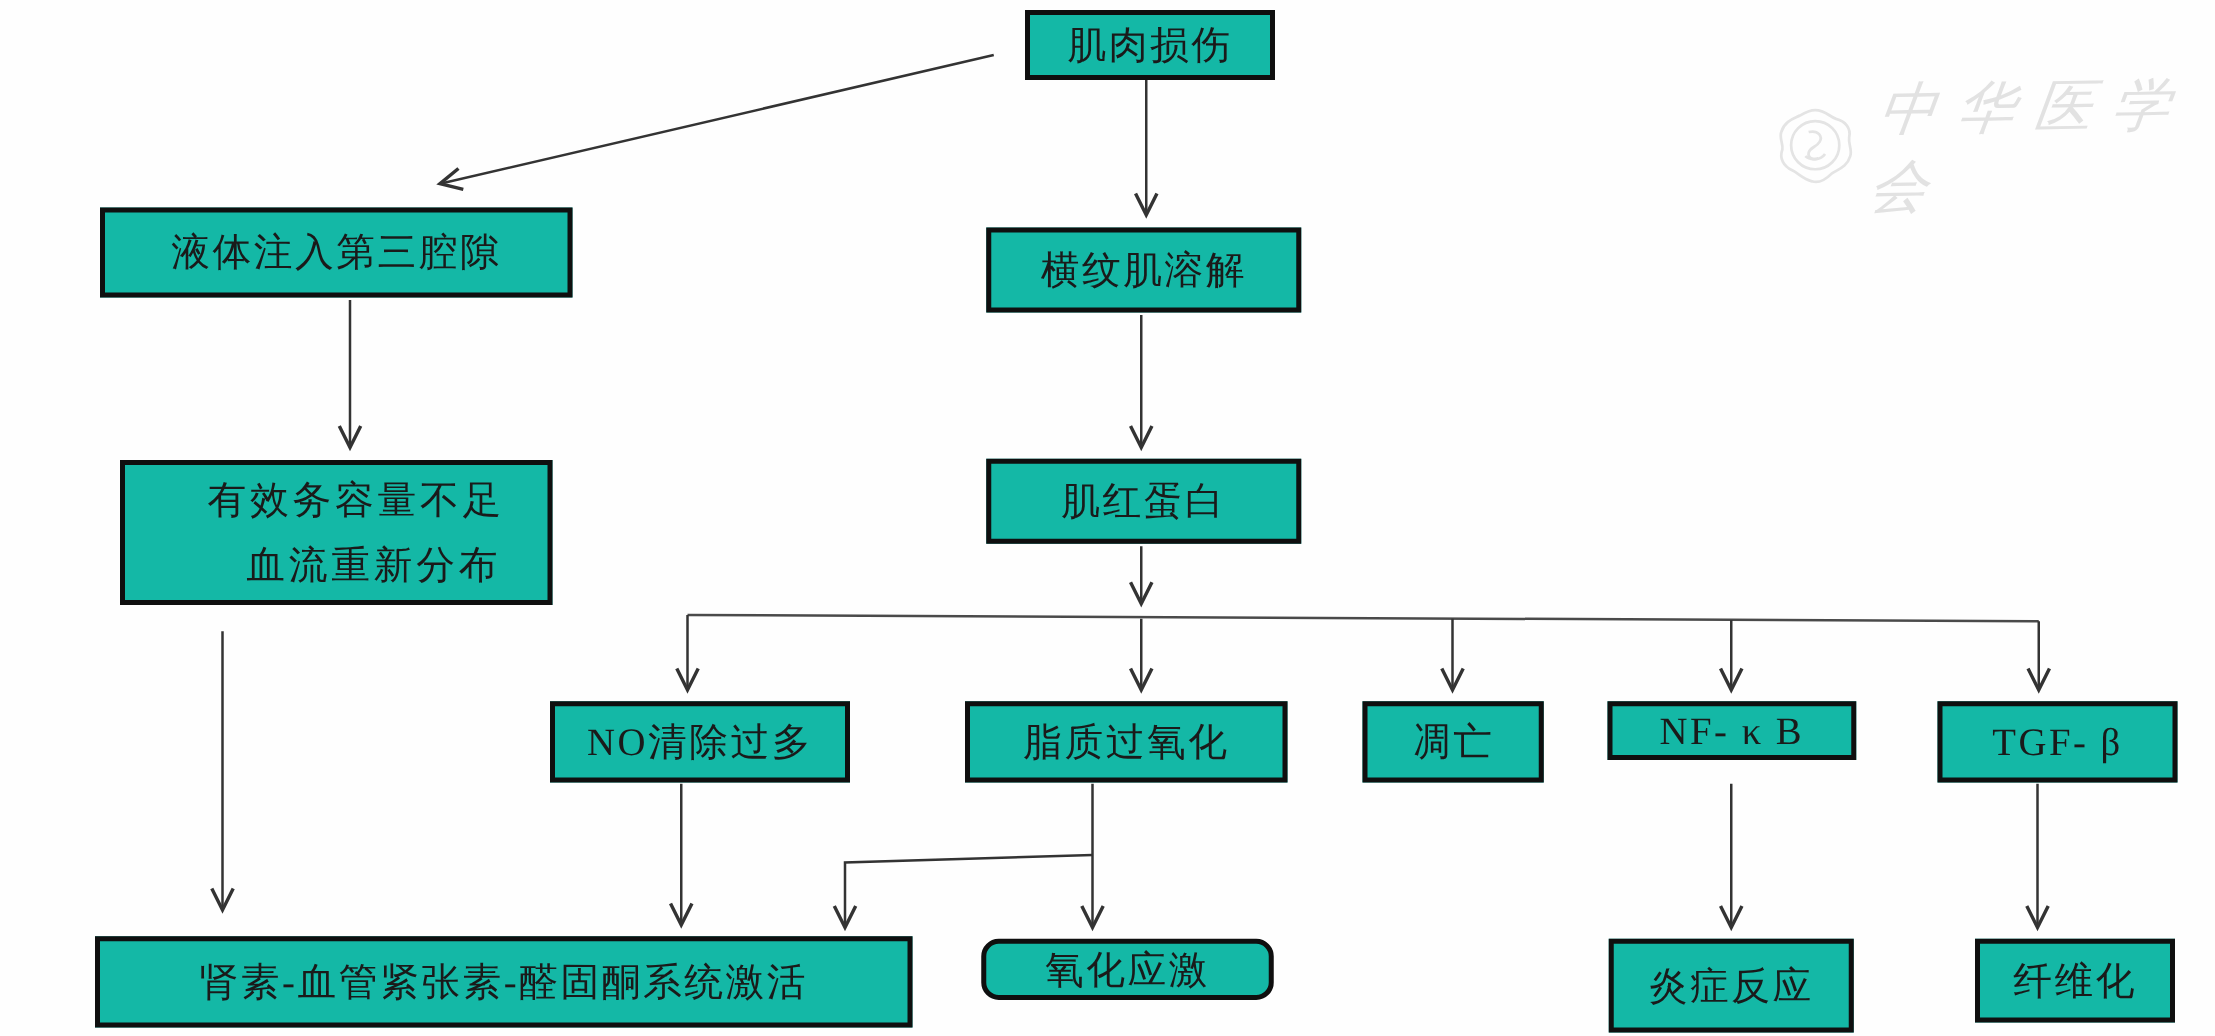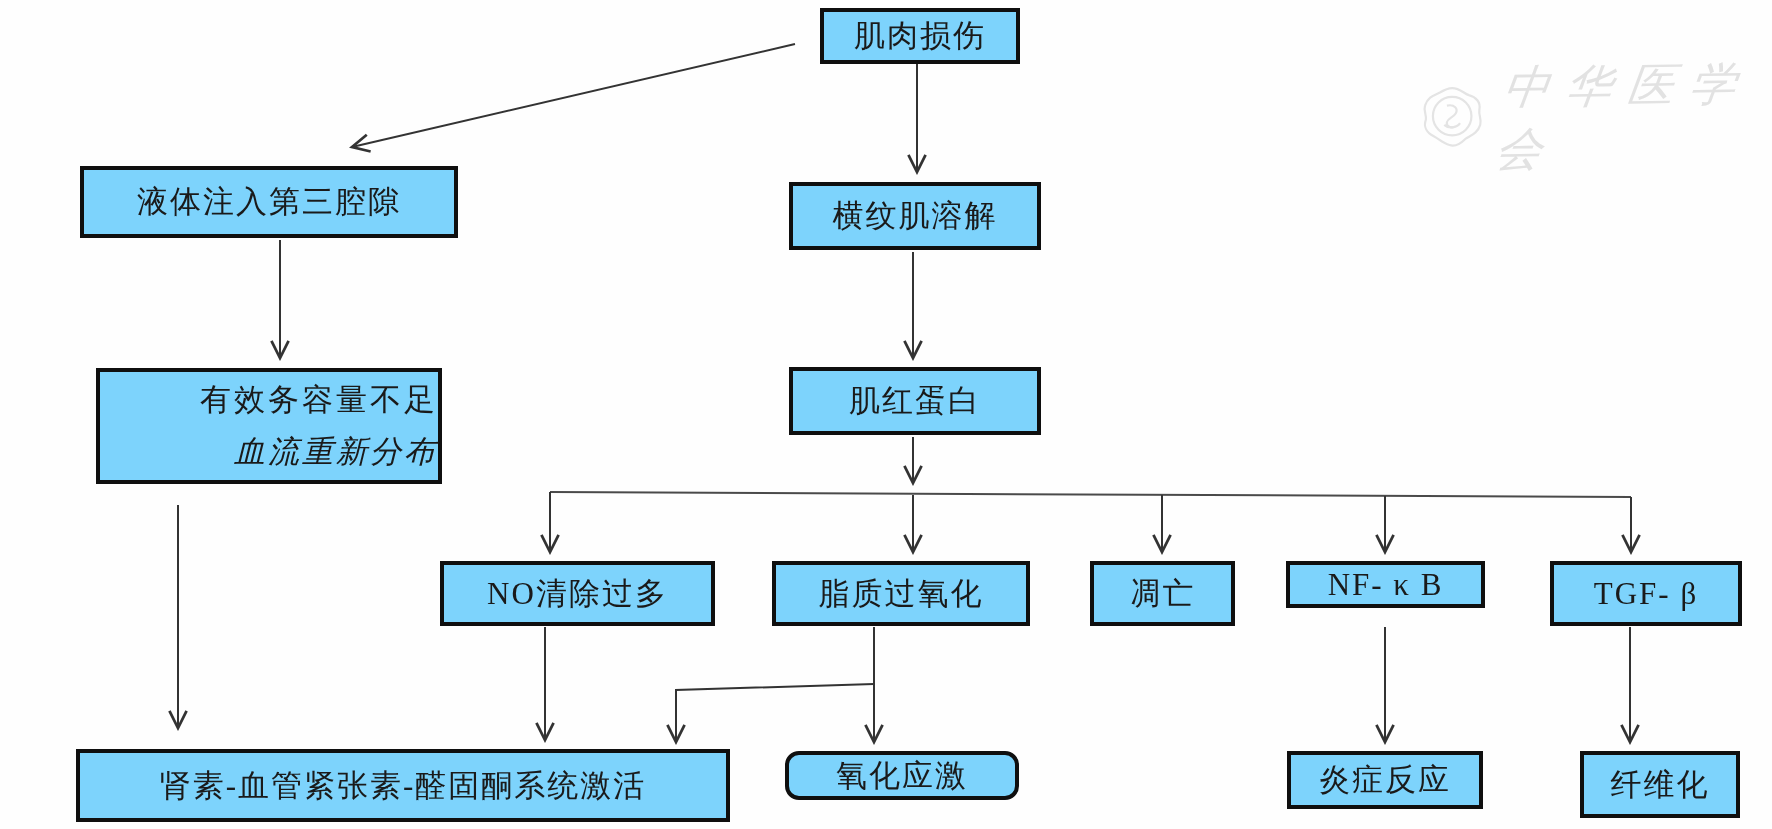--- a/index.html
+++ b/index.html
@@ -7,37 +7,37 @@
     position:relative;
     width:1772px;height:829px;
     background:#fefefe;
     font-family:"Liberation Serif","DejaVu Serif",serif;
     overflow:hidden;
   }
   .node{
     position:absolute;
     box-sizing:border-box;
     border:4px solid #0f0f0f;
-    background:#7dd3fc;
+    background:#14b8a6;
     color:#1a1a1a;
     display:flex;
     align-items:center;
     justify-content:center;
     font-size:31px;
     letter-spacing:2px;
     white-space:nowrap;
   }
   .node.twoline{
     flex-direction:column;
-    align-items:flex-end;
+    align-items:center;
     justify-content:center;
     padding-left:32px;
     letter-spacing:3px;
   }
-  .node.twoline .l2{ padding-left:28px; margin-top:10px;font-style:italic; }
+  .node.twoline .l2{ padding-left:28px; margin-top:10px; }
   #arrow-layer{ position:absolute; left:0; top:0; }
   #watermark{
     position:absolute; left:1418px; top:55px;
     display:flex; align-items:center;
     color:#e2e2e2;
     pointer-events:none;
   }
   #watermark .wm-text{
     font-size:46px;
     font-style:italic;
@@ -99,31 +99,31 @@
 
   <div class="node twoline" style="left:96px;top:368px;width:346px;height:116px;">
     <div class="l1">有效务容量不足</div>
     <div class="l2">血流重新分布</div>
   </div>
 
   <div class="node" style="left:789px;top:182px;width:252px;height:68px;">横纹肌溶解</div>
 
   <div class="node" style="left:789px;top:367px;width:252px;height:68px;">肌红蛋白</div>
 
-  <div class="node" style="left:440px;top:561px;width:275px;height:65px;">NO清除过多</div>
+  <div class="node" style="left:440px;top:561px;width:240px;height:65px;">NO清除过多</div>
 
   <div class="node" style="left:772px;top:561px;width:258px;height:65px;">脂质过氧化</div>
 
   <div class="node" style="left:1090px;top:561px;width:145px;height:65px;">凋亡</div>
 
   <div class="node" style="left:1286px;top:561px;width:199px;height:47px;">NF- κ B</div>
 
   <div class="node" style="left:1550px;top:561px;width:192px;height:65px;">TGF- β</div>
 
   <div class="node" style="left:76px;top:749px;width:654px;height:73px;">肾素-血管紧张素-醛固酮系统激活</div>
 
   <div class="node" style="left:785px;top:751px;width:234px;height:49px;border-radius:14px;">氧化应激</div>
 
-  <div class="node" style="left:1287px;top:751px;width:196px;height:58px;">炎症反应</div>
+  <div class="node" style="left:1287px;top:751px;width:196px;height:75px;">炎症反应</div>
 
   <div class="node" style="left:1568px;top:751px;width:160px;height:67px;margin-left:12px;">纤维化</div>
 
 </div>
 
 </body></html>

